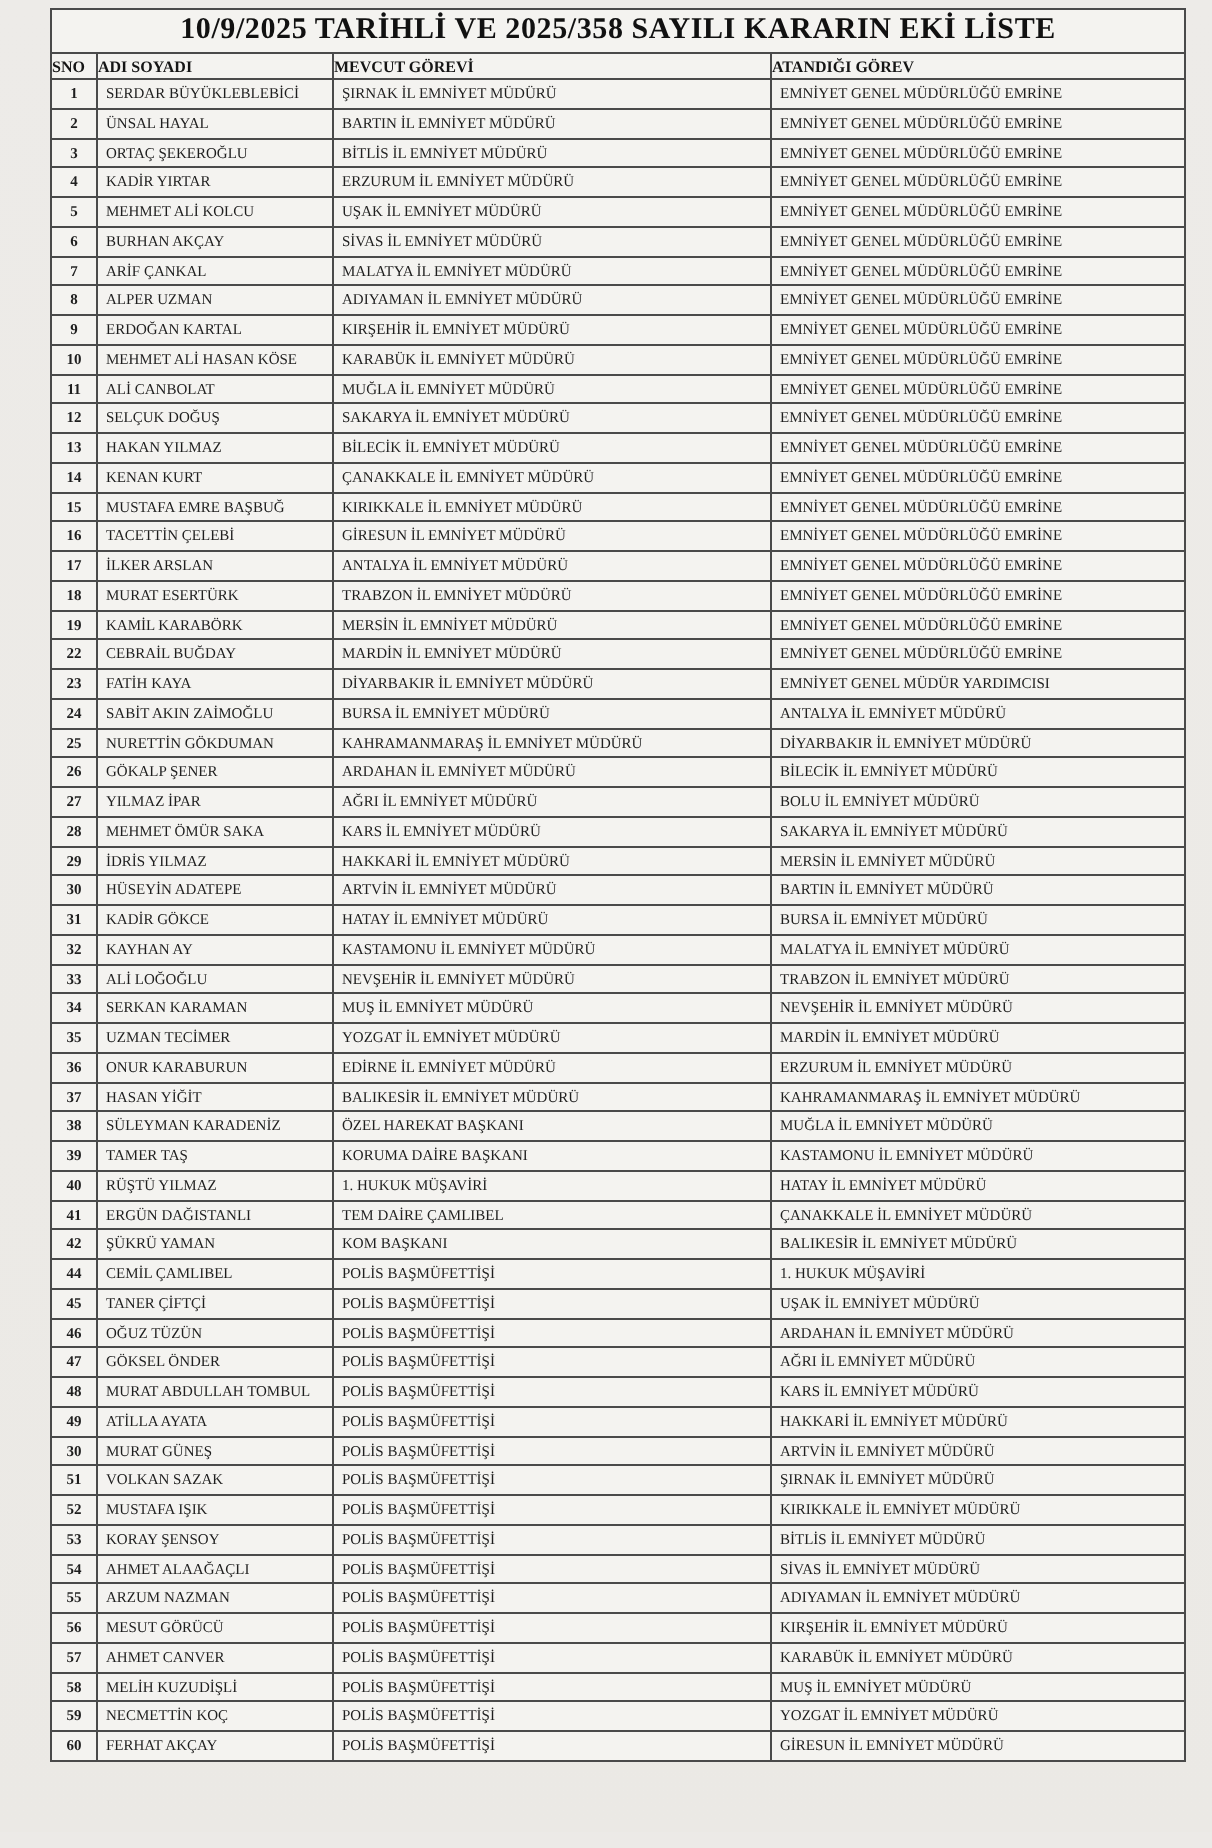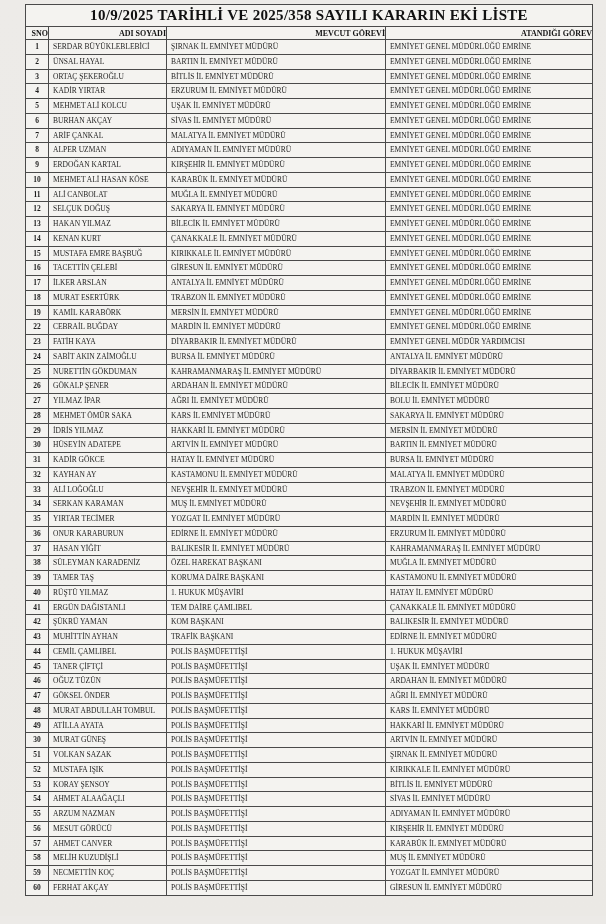--- a/index.html
+++ b/index.html
@@ -44,21 +44,21 @@
     color: #111;
     border-bottom: 3px solid #161616;
     padding: 0;
     white-space: nowrap;
     overflow: hidden;
   }
   .head-row th {
     height: 12px;
     font-size: 8px;
     font-weight: bold;
-    text-align: right;
+    text-align: left;
     padding: 0;
     color: #151515;
     white-space: nowrap;
     overflow: hidden;
   }
   tbody td {
     height: 13.75px;
     font-size: 7.5px;
     line-height: 1;
     padding: 0 2px 0 4px;
@@ -287,21 +287,21 @@
     <td>TRABZON İL EMNİYET MÜDÜRÜ</td>
   </tr>
         <tr>
     <td class="sno">34</td>
     <td>SERKAN KARAMAN</td>
     <td>MUŞ İL EMNİYET MÜDÜRÜ</td>
     <td>NEVŞEHİR İL EMNİYET MÜDÜRÜ</td>
   </tr>
         <tr>
     <td class="sno">35</td>
-    <td>YIRTAR TECİMER</td>
+    <td>UZMAN TECİMER</td>
     <td>YOZGAT İL EMNİYET MÜDÜRÜ</td>
     <td>MARDİN İL EMNİYET MÜDÜRÜ</td>
   </tr>
         <tr>
     <td class="sno">36</td>
     <td>ONUR KARABURUN</td>
     <td>EDİRNE İL EMNİYET MÜDÜRÜ</td>
     <td>ERZURUM İL EMNİYET MÜDÜRÜ</td>
   </tr>
         <tr>
@@ -332,26 +332,20 @@
     <td class="sno">41</td>
     <td>ERGÜN DAĞISTANLI</td>
     <td>TEM DAİRE ÇAMLIBEL</td>
     <td>ÇANAKKALE İL EMNİYET MÜDÜRÜ</td>
   </tr>
         <tr>
     <td class="sno">42</td>
     <td>ŞÜKRÜ YAMAN</td>
     <td>KOM BAŞKANI</td>
     <td>BALIKESİR İL EMNİYET MÜDÜRÜ</td>
-  </tr>
-        <tr>
-    <td class="sno">43</td>
-    <td>MUHİTTİN AYHAN</td>
-    <td>TRAFİK BAŞKANI</td>
-    <td>EDİRNE İL EMNİYET MÜDÜRÜ</td>
   </tr>
         <tr>
     <td class="sno">44</td>
     <td>CEMİL ÇAMLIBEL</td>
     <td>POLİS BAŞMÜFETTİŞİ</td>
     <td>1. HUKUK MÜŞAVİRİ</td>
   </tr>
         <tr>
     <td class="sno">45</td>
     <td>TANER ÇİFTÇİ</td>

